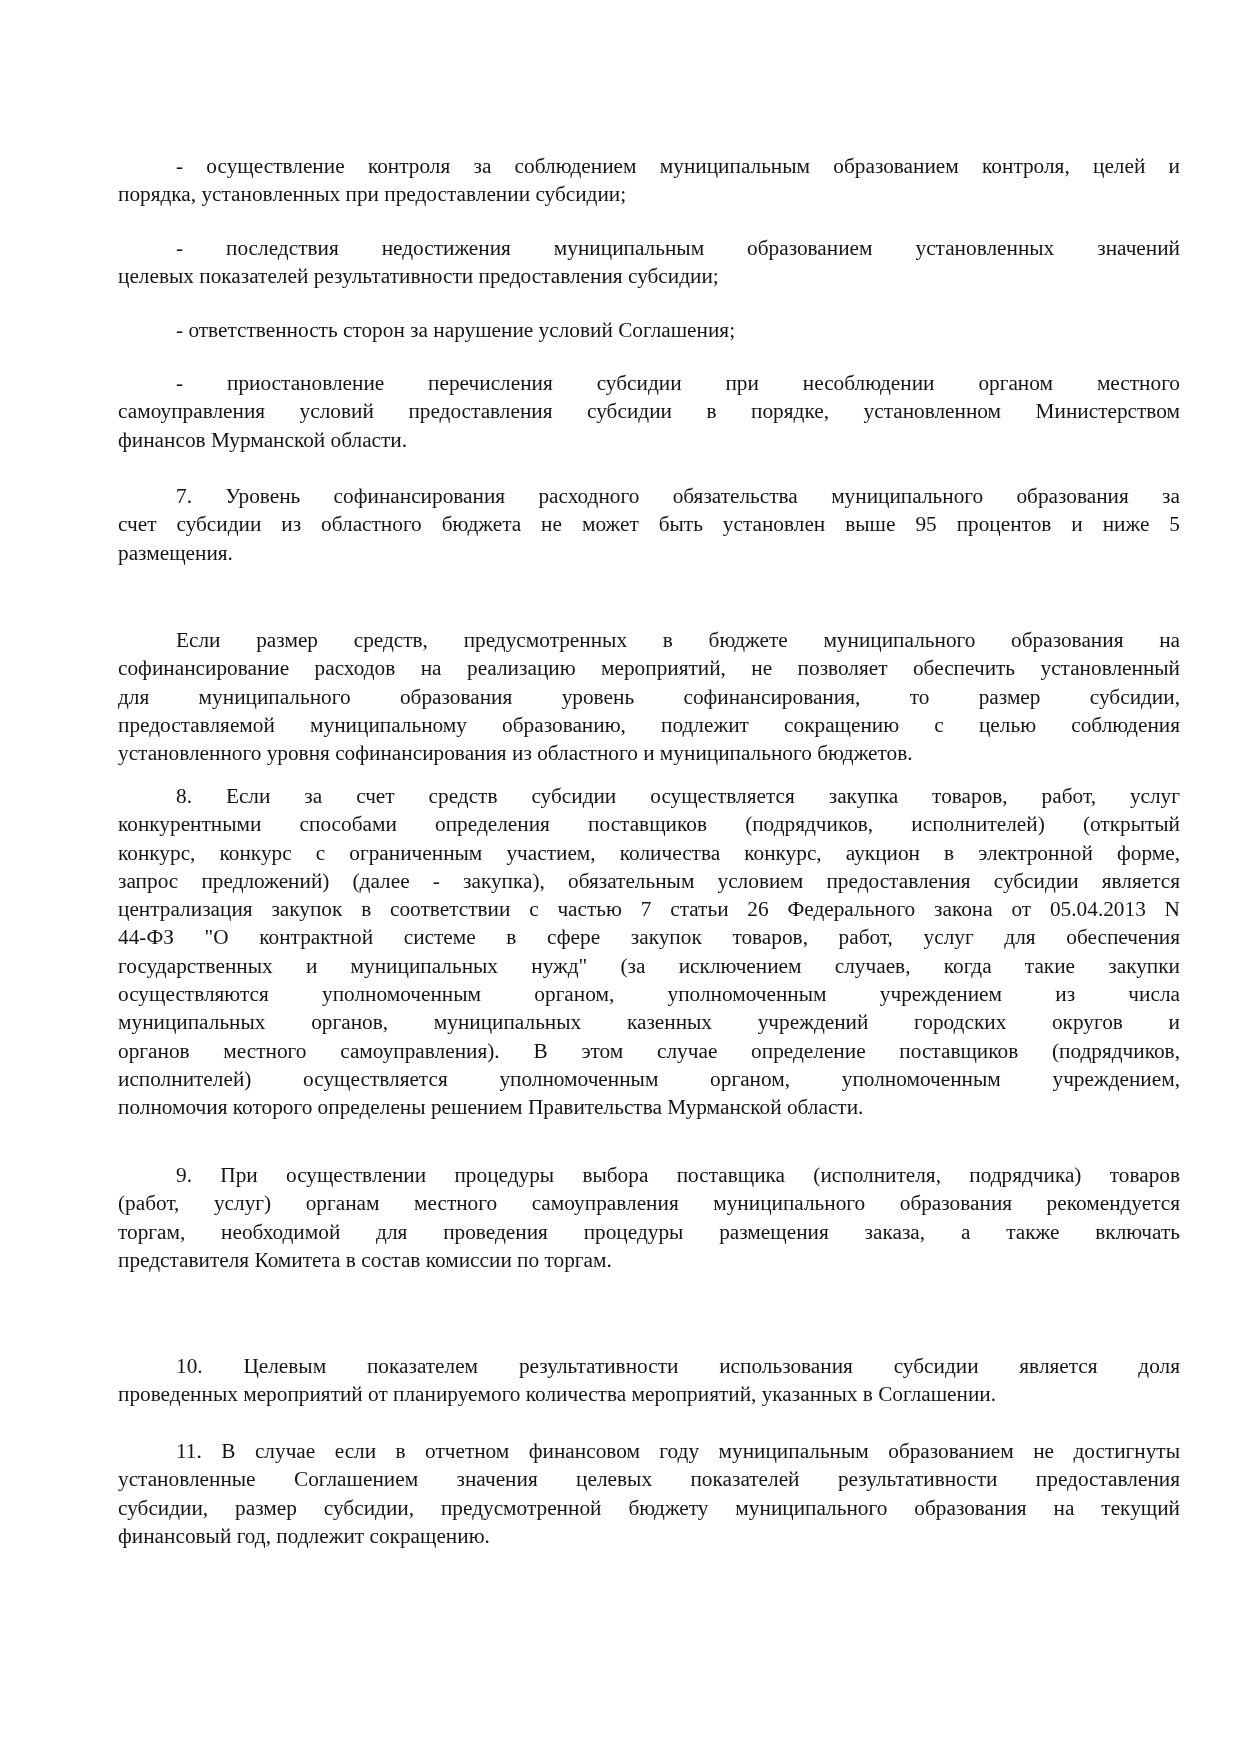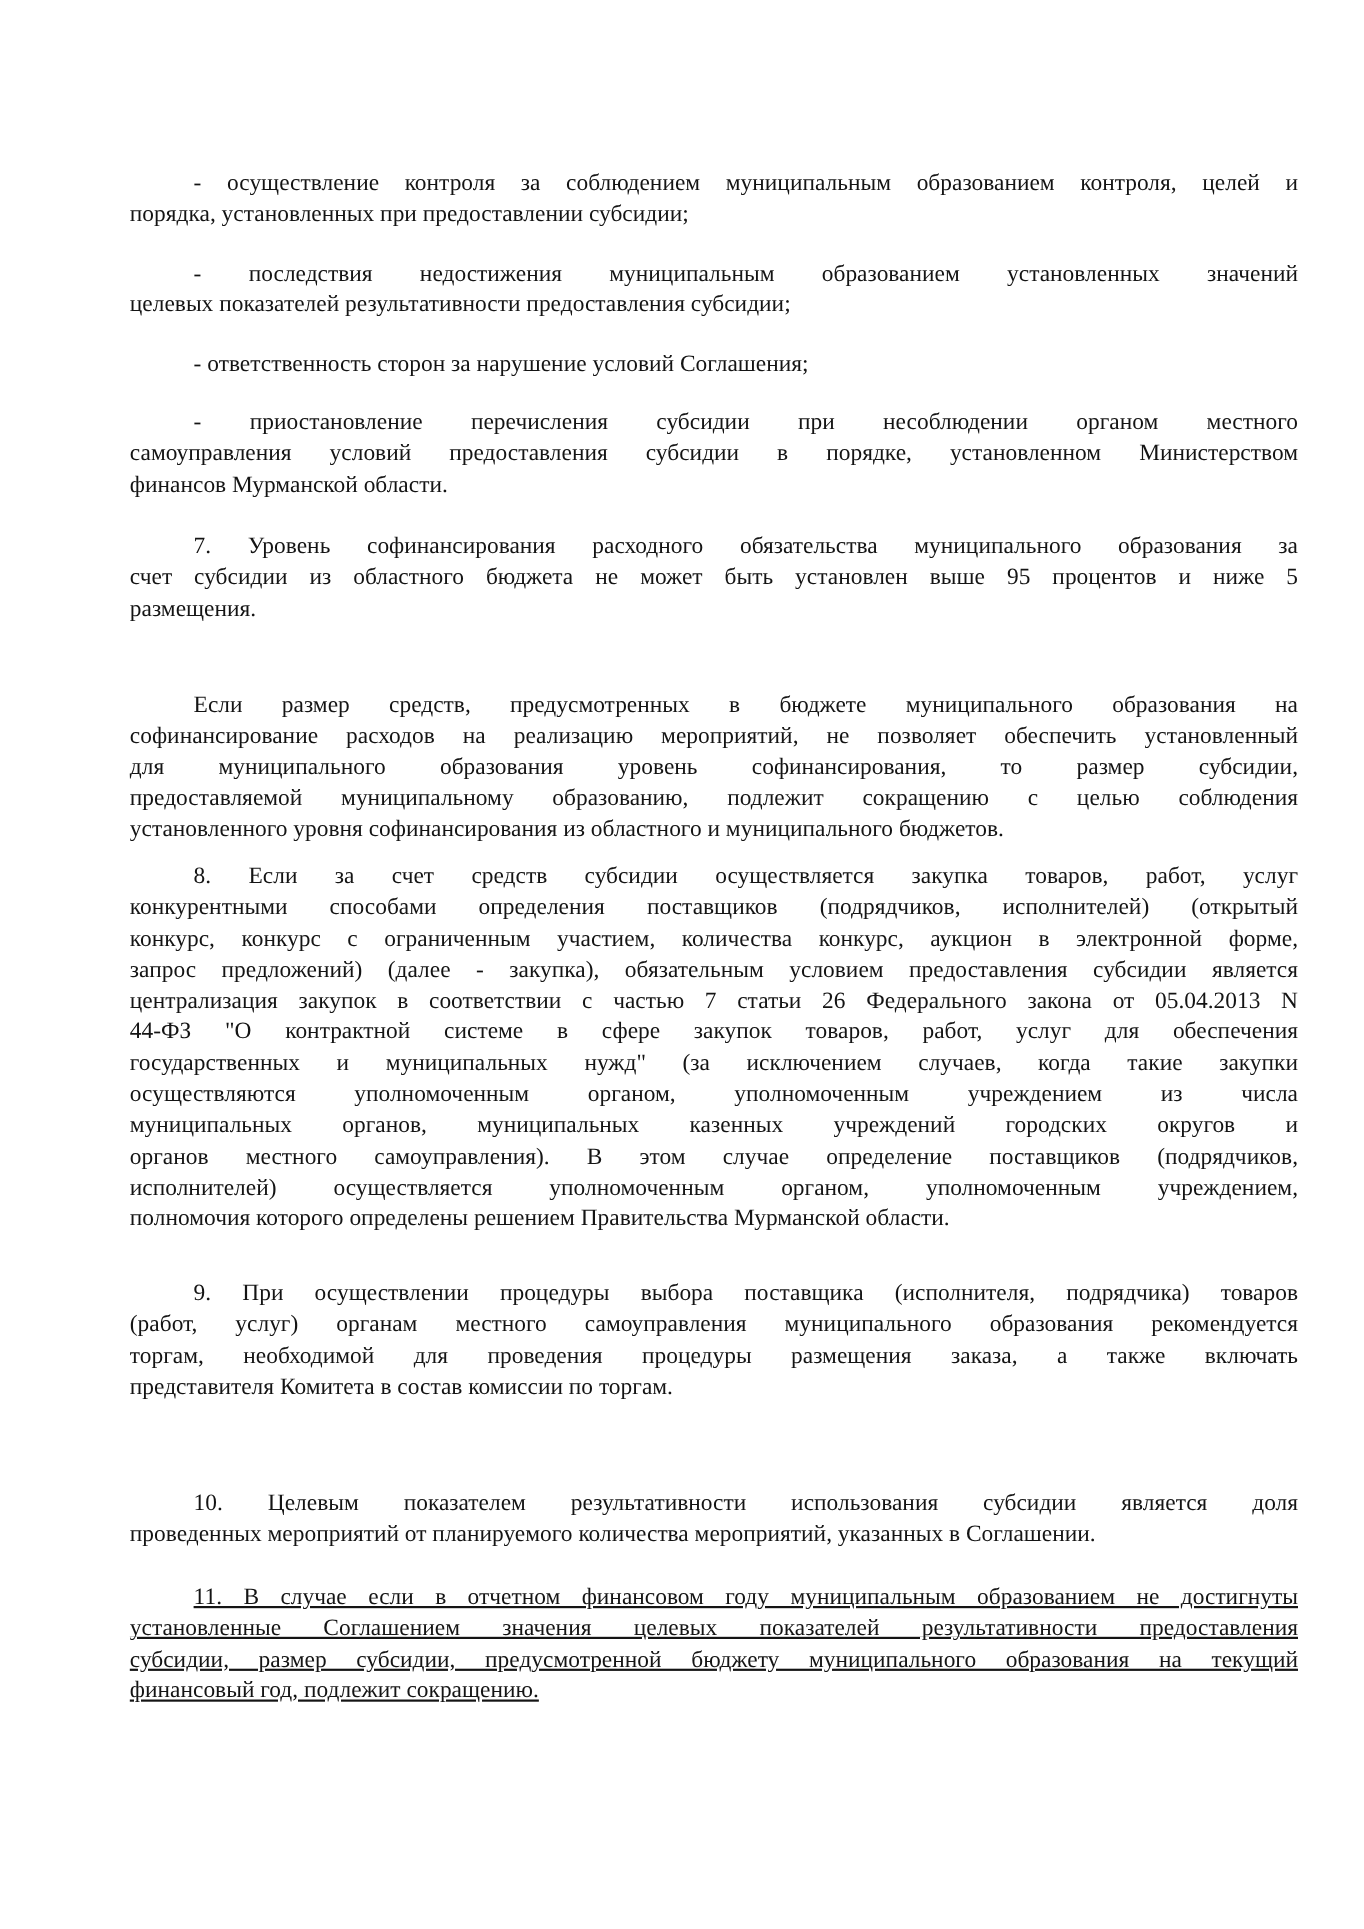--- a/index.html
+++ b/index.html
@@ -91,20 +91,20 @@
       <div class="para" style="top: 1161px;">
         <span class="line first">9. При осуществлении процедуры выбора поставщика (исполнителя, подрядчика) товаров</span>
         <span class="line">(работ, услуг) органам местного самоуправления муниципального образования рекомендуется</span>
         <span class="line">торгам, необходимой для проведения процедуры размещения заказа, а также включать</span>
         <span class="line last">представителя Комитета в состав комиссии по торгам.</span>
       </div>
       <div class="para" style="top: 1352px;">
         <span class="line first">10. Целевым показателем результативности использования субсидии является доля</span>
         <span class="line last">проведенных мероприятий от планируемого количества мероприятий, указанных в Соглашении.</span>
       </div>
-      <div class="para" style="top: 1437px; text-decoration: underline;">
+      <div class="para" style="top: 1437px;">
         <span class="line first">11. В случае если в отчетном финансовом году муниципальным образованием не достигнуты</span>
         <span class="line">установленные Соглашением значения целевых показателей результативности предоставления</span>
         <span class="line">субсидии, размер субсидии, предусмотренной бюджету муниципального образования на текущий</span>
         <span class="line last">финансовый год, подлежит сокращению.</span>
       </div>
     </div>
 </div>
 
 </body></html>

